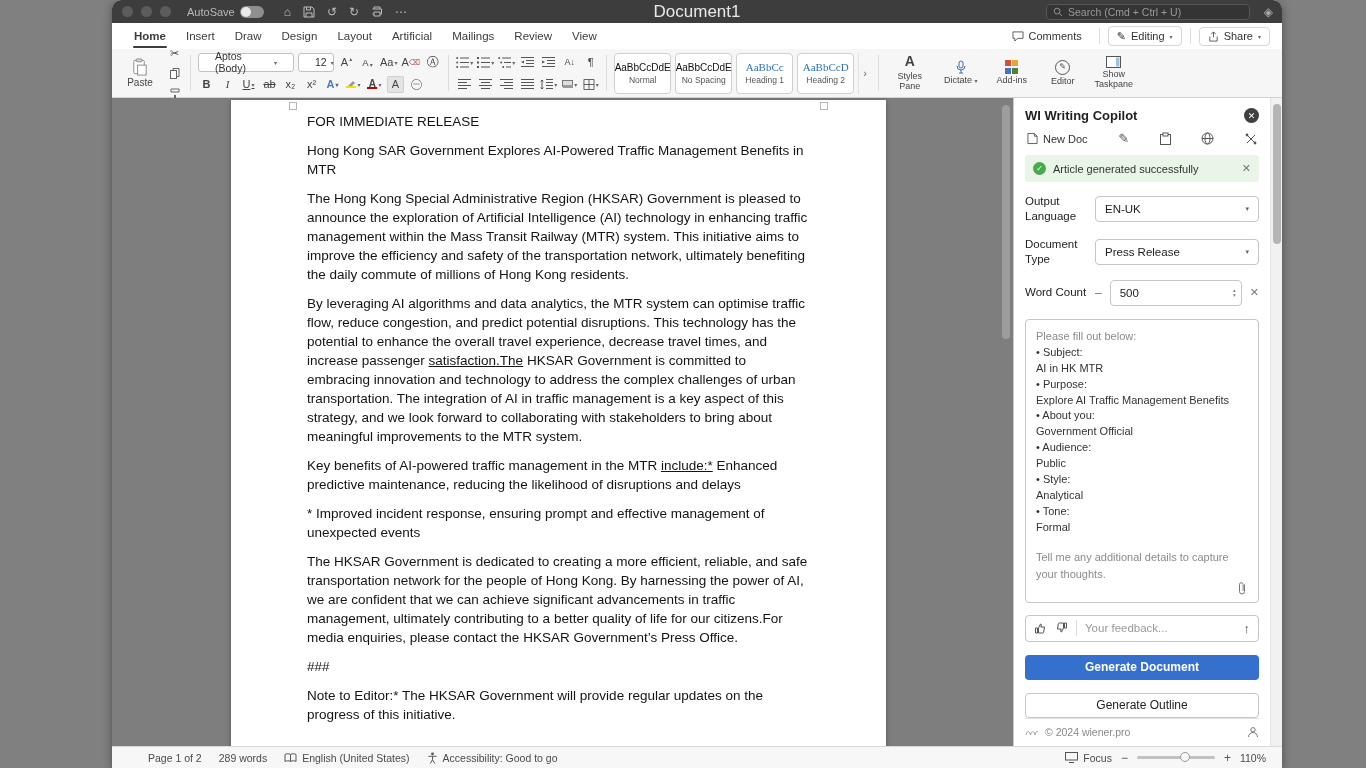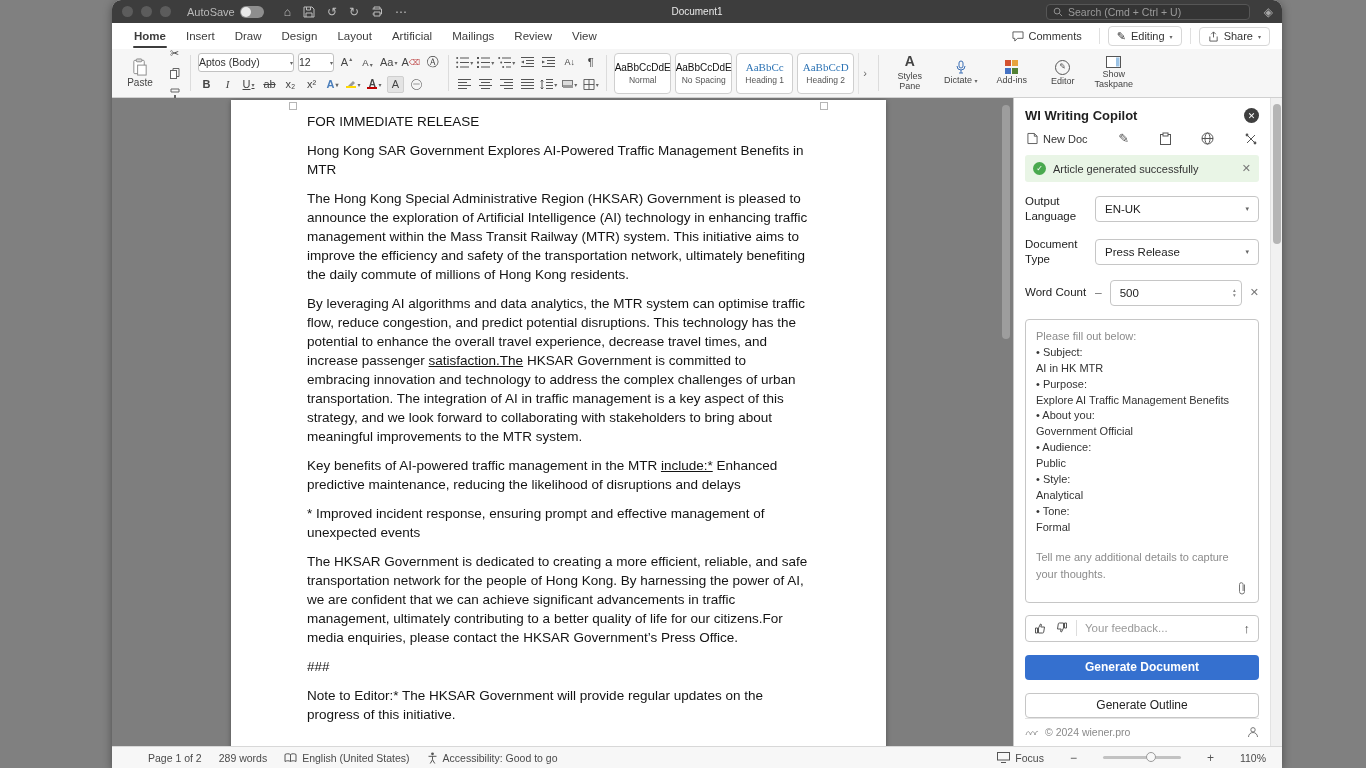--- a/index.html
+++ b/index.html
@@ -12,21 +12,21 @@
 
   
   .titlebar{height:23px;background:#3d3d3d;display:flex;align-items:center;padding:0 10px;
     position:relative;color:#b9b9b9;flex:0 0 auto;font-size:11px;}
   .traffic{display:flex;gap:8px;margin-right:16px;}
   .tl{width:11px;height:11px;border-radius:50%;background:#5c5c5c;display:inline-block;cursor:pointer;}
   .autosave{display:flex;align-items:center;gap:5px;margin-right:14px;}
   .asw{width:24px;height:12px;border-radius:6px;background:#8e8e8e;position:relative;display:inline-block;}
   .asw::after{content:"";position:absolute;left:1px;top:1px;width:10px;height:10px;border-radius:50%;background:#e9e9e9;}
   .tbicon{color:#bdbdbd;font-size:12px;margin:0 6px;display:inline-flex;align-items:center;cursor:pointer;}
-  .wtitle{position:absolute;left:0;right:0;text-align:center;color:#e8e8e8;font-size:10px;pointer-events:none;}
+  .wtitle{position:absolute;left:0;right:0;text-align:center;color:#e8e8e8;font-size:17px;pointer-events:none;}
   .tbsearch{position:absolute;right:32px;top:3.5px;width:204px;height:16px;background:#343434;
     border:1px solid #565656;border-radius:4px;display:flex;align-items:center;gap:5px;
     padding:0 6px;color:#9b9b9b;font-size:10.5px;cursor:text;}
   .sparkle{position:absolute;right:9px;color:#a9a9a9;font-size:12px;cursor:pointer;}
 
   
   .tabrow{height:26px;background:#fff;display:flex;align-items:center;padding:0 12px;flex:0 0 auto;}
   .tab{font-size:11.5px;color:#3c3c3c;padding:0 10px;height:100%;display:flex;align-items:center;
     position:relative;cursor:pointer;}
   .tab.active{font-weight:700;}
@@ -44,21 +44,21 @@
   .rgroup{display:flex;flex-direction:column;justify-content:center;gap:3px;}
   .rgroup.horiz{flex-direction:row;align-items:center;gap:4px;}
   .rsep{width:1px;background:#dcdcdc;margin:3px 7px;}
   .rrow{display:flex;align-items:center;gap:4px;height:19px;}
   .ric{min-width:17px;height:17px;display:inline-flex;align-items:center;justify-content:center;
     font-size:11px;color:#444;cursor:pointer;border-radius:2px;gap:1px;}
   .bigbtn{display:flex;flex-direction:column;align-items:center;justify-content:center;
     width:40px;gap:1px;font-size:10px;color:#444;cursor:pointer;}
   .ministack{display:flex;flex-direction:column;justify-content:center;gap:3px;margin-left:2px;}
   .combo{display:inline-flex;align-items:center;justify-content:space-between;background:#fff;
-    border:1px solid #c2c2c2;border-radius:3px;height:19px;padding:0 0;font-size:10.5px;color:#333;cursor:pointer;gap:4px;}
+    border:1px solid #c2c2c2;border-radius:3px;height:19px;padding:0 16px;font-size:10.5px;color:#333;cursor:pointer;gap:4px;}
   .ubar{display:inline-block;width:10px;height:2.5px;margin-top:-2px;}
   .achip{display:inline-flex;flex-direction:column;align-items:center;line-height:1;}
   .gallery{display:flex;align-items:center;gap:4px;}
   .gcard{width:57px;height:41px;border:1px solid #cfcfcf;border-radius:4px;background:#fff;
     display:flex;flex-direction:column;align-items:center;justify-content:center;gap:2px;cursor:pointer;}
   .gprev{font-size:10px;color:#111;white-space:nowrap;}
   .gprev.h{color:#2e74b5;font-family:"Liberation Serif",serif;font-size:11px;}
   .glabel{font-size:8.5px;color:#555;}
   .gmore{width:13px;height:41px;display:flex;align-items:center;justify-content:center;color:#666;
     border-left:1px solid #e3e3e3;cursor:pointer;font-size:11px;}
@@ -126,21 +126,21 @@
   .btns{height:28px;border:1px solid #c6c6c6;background:#fff;border-radius:4px;font-size:12px;
     color:#222;display:flex;align-items:center;justify-content:center;cursor:pointer;}
   .cpfoot{margin-top:auto;border-top:1px solid #e3e3e3;padding-top:7px;display:flex;
     align-items:center;gap:6px;font-size:10.5px;color:#8a8a8a;}
   .cpfoot .person{margin-left:auto;cursor:pointer;}
 
   
   .status{height:22px;background:#f7f7f7;border-top:1px solid #d8d8d8;display:flex;
     align-items:center;font-size:10.5px;color:#4a4a4a;padding:0 16px 0 36px;gap:17px;flex:0 0 auto;}
   .sitem{display:flex;align-items:center;gap:5px;cursor:pointer;white-space:nowrap;}
-  .stright{margin-left:auto;display:flex;align-items:center;gap:26px;}
+  .stright{margin-left:auto;display:flex;align-items:center;gap:9px;}
   .ztrack{width:78px;height:3px;background:#c2c2c2;border-radius:2px;position:relative;cursor:pointer;}
   .zthumb{position:absolute;left:55%;top:-4px;width:10px;height:10px;background:#f8f8f8;
     border:1px solid #9a9a9a;border-radius:50%;}
   .zbtn{color:#555;font-size:12px;cursor:pointer;}
   svg{display:block;}
 </style>
 </head>
 <body>
 
 <div class="window">

